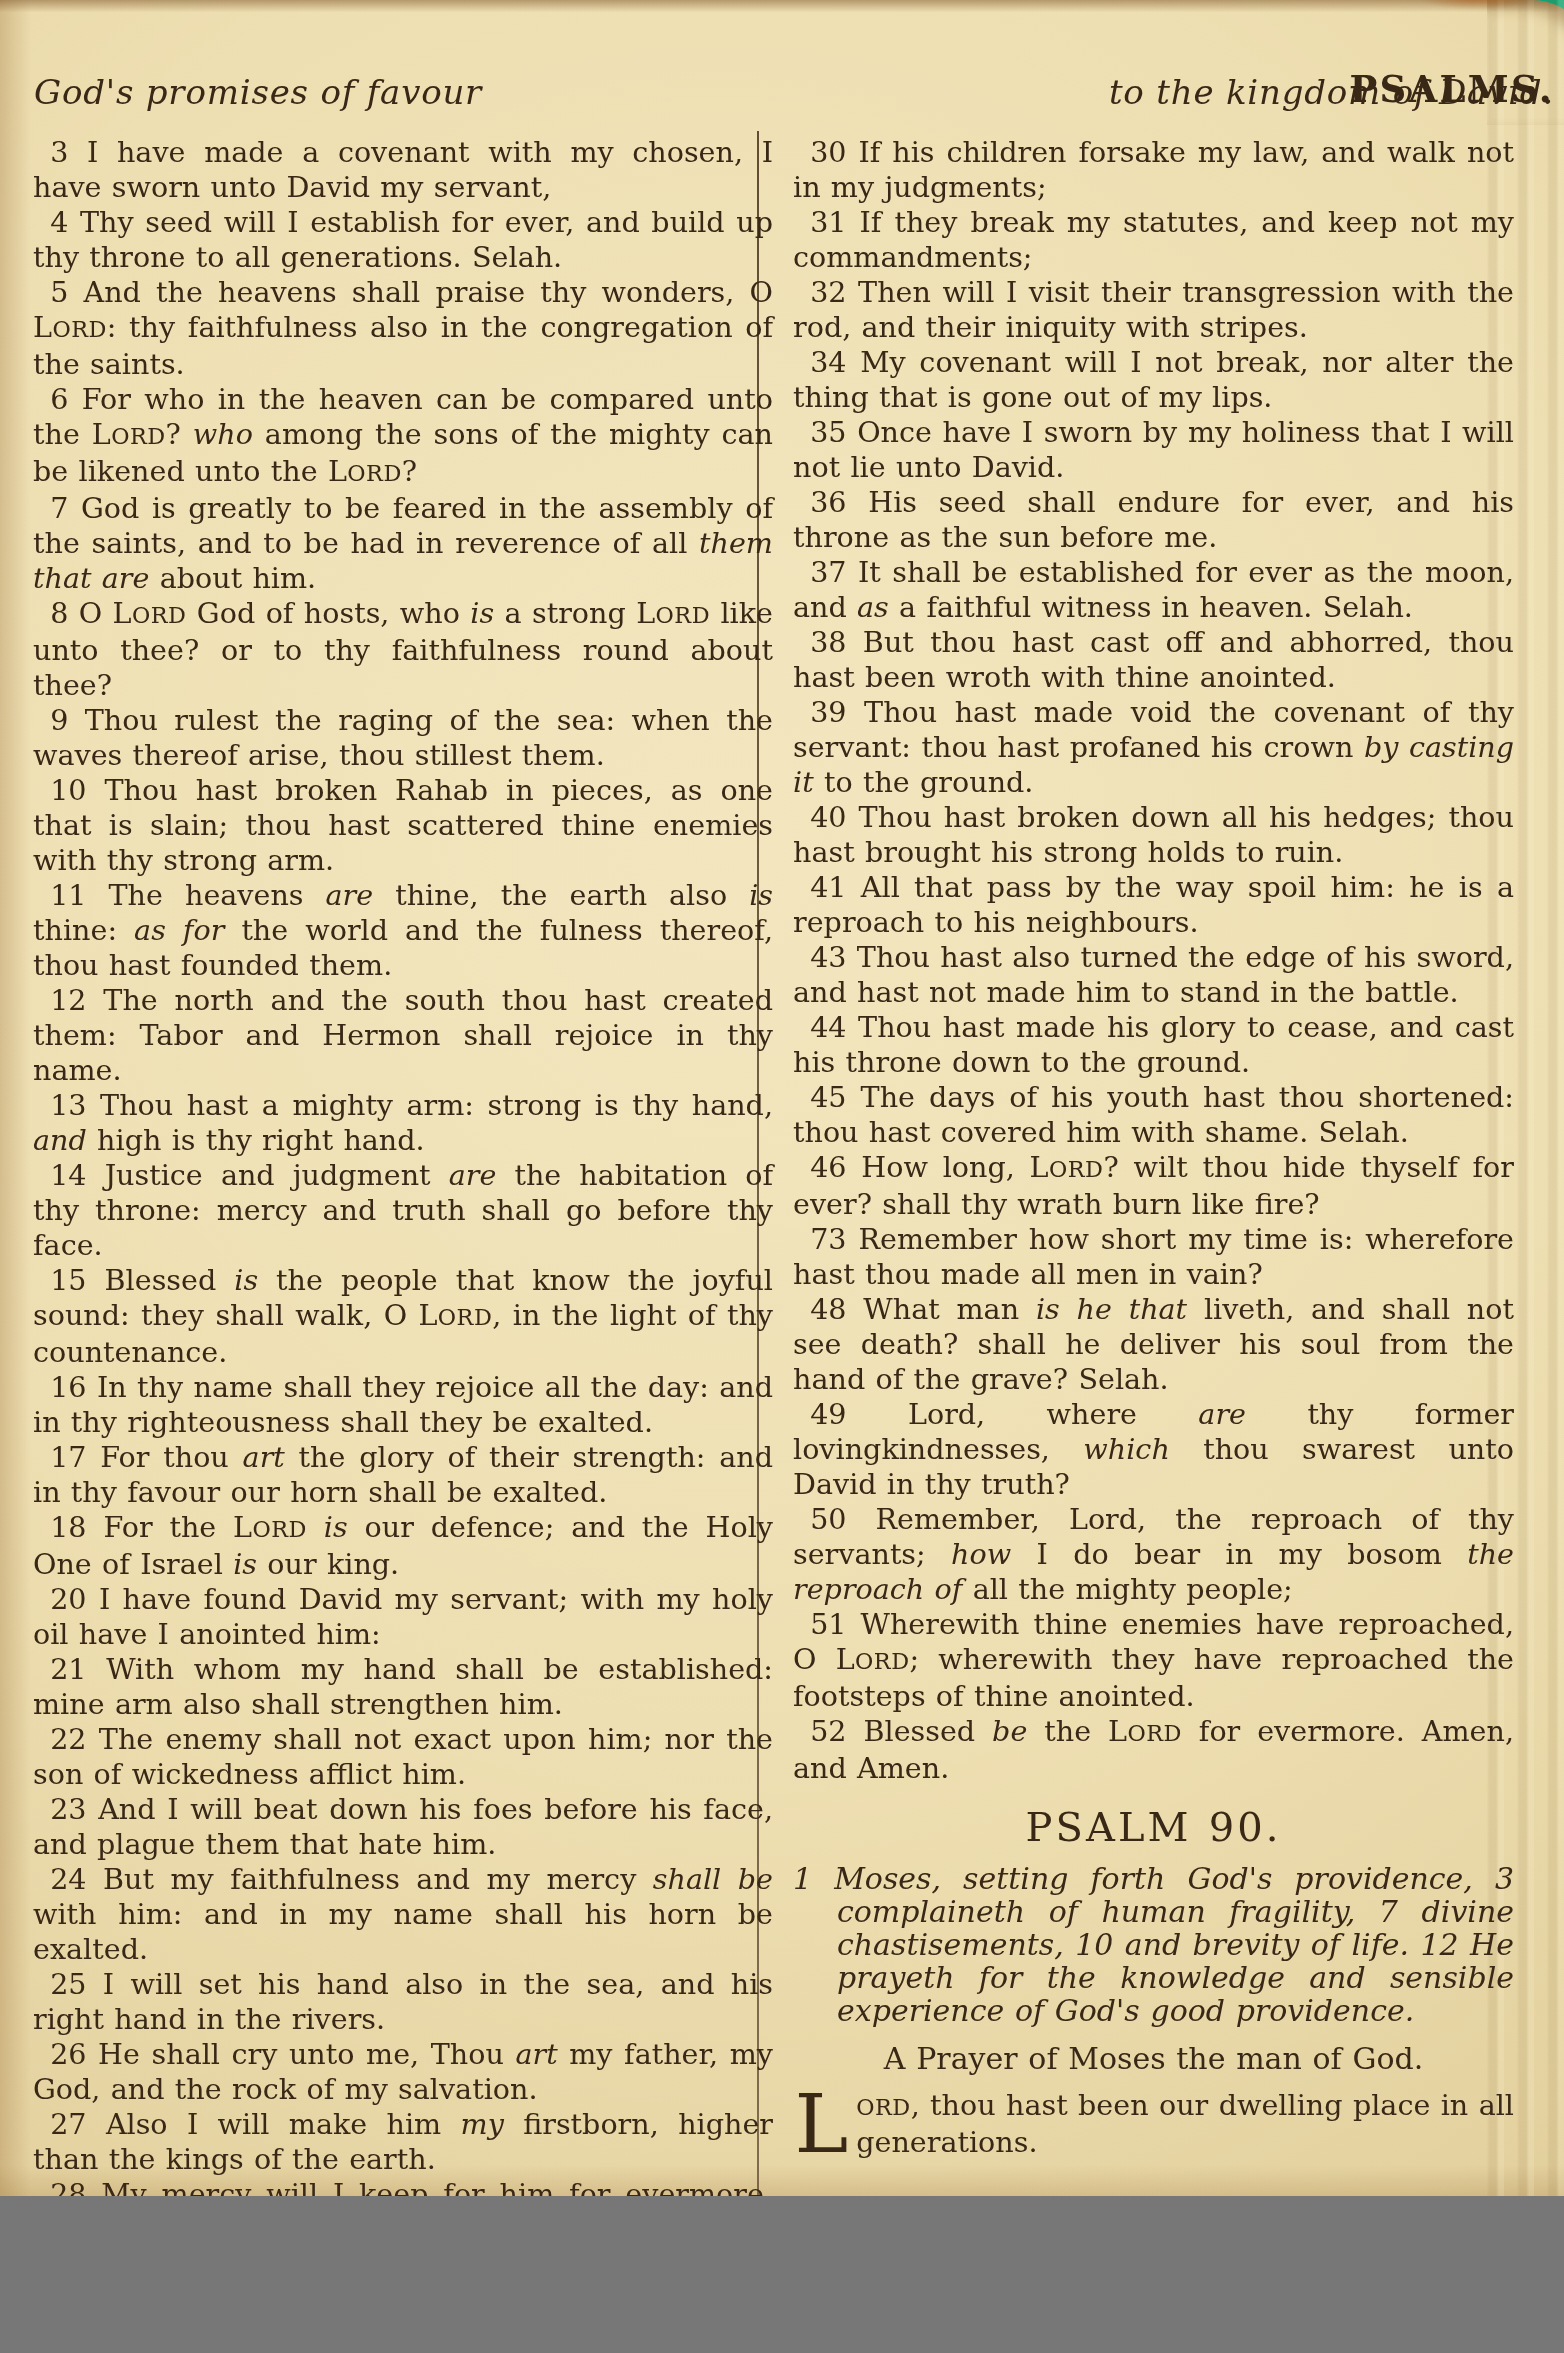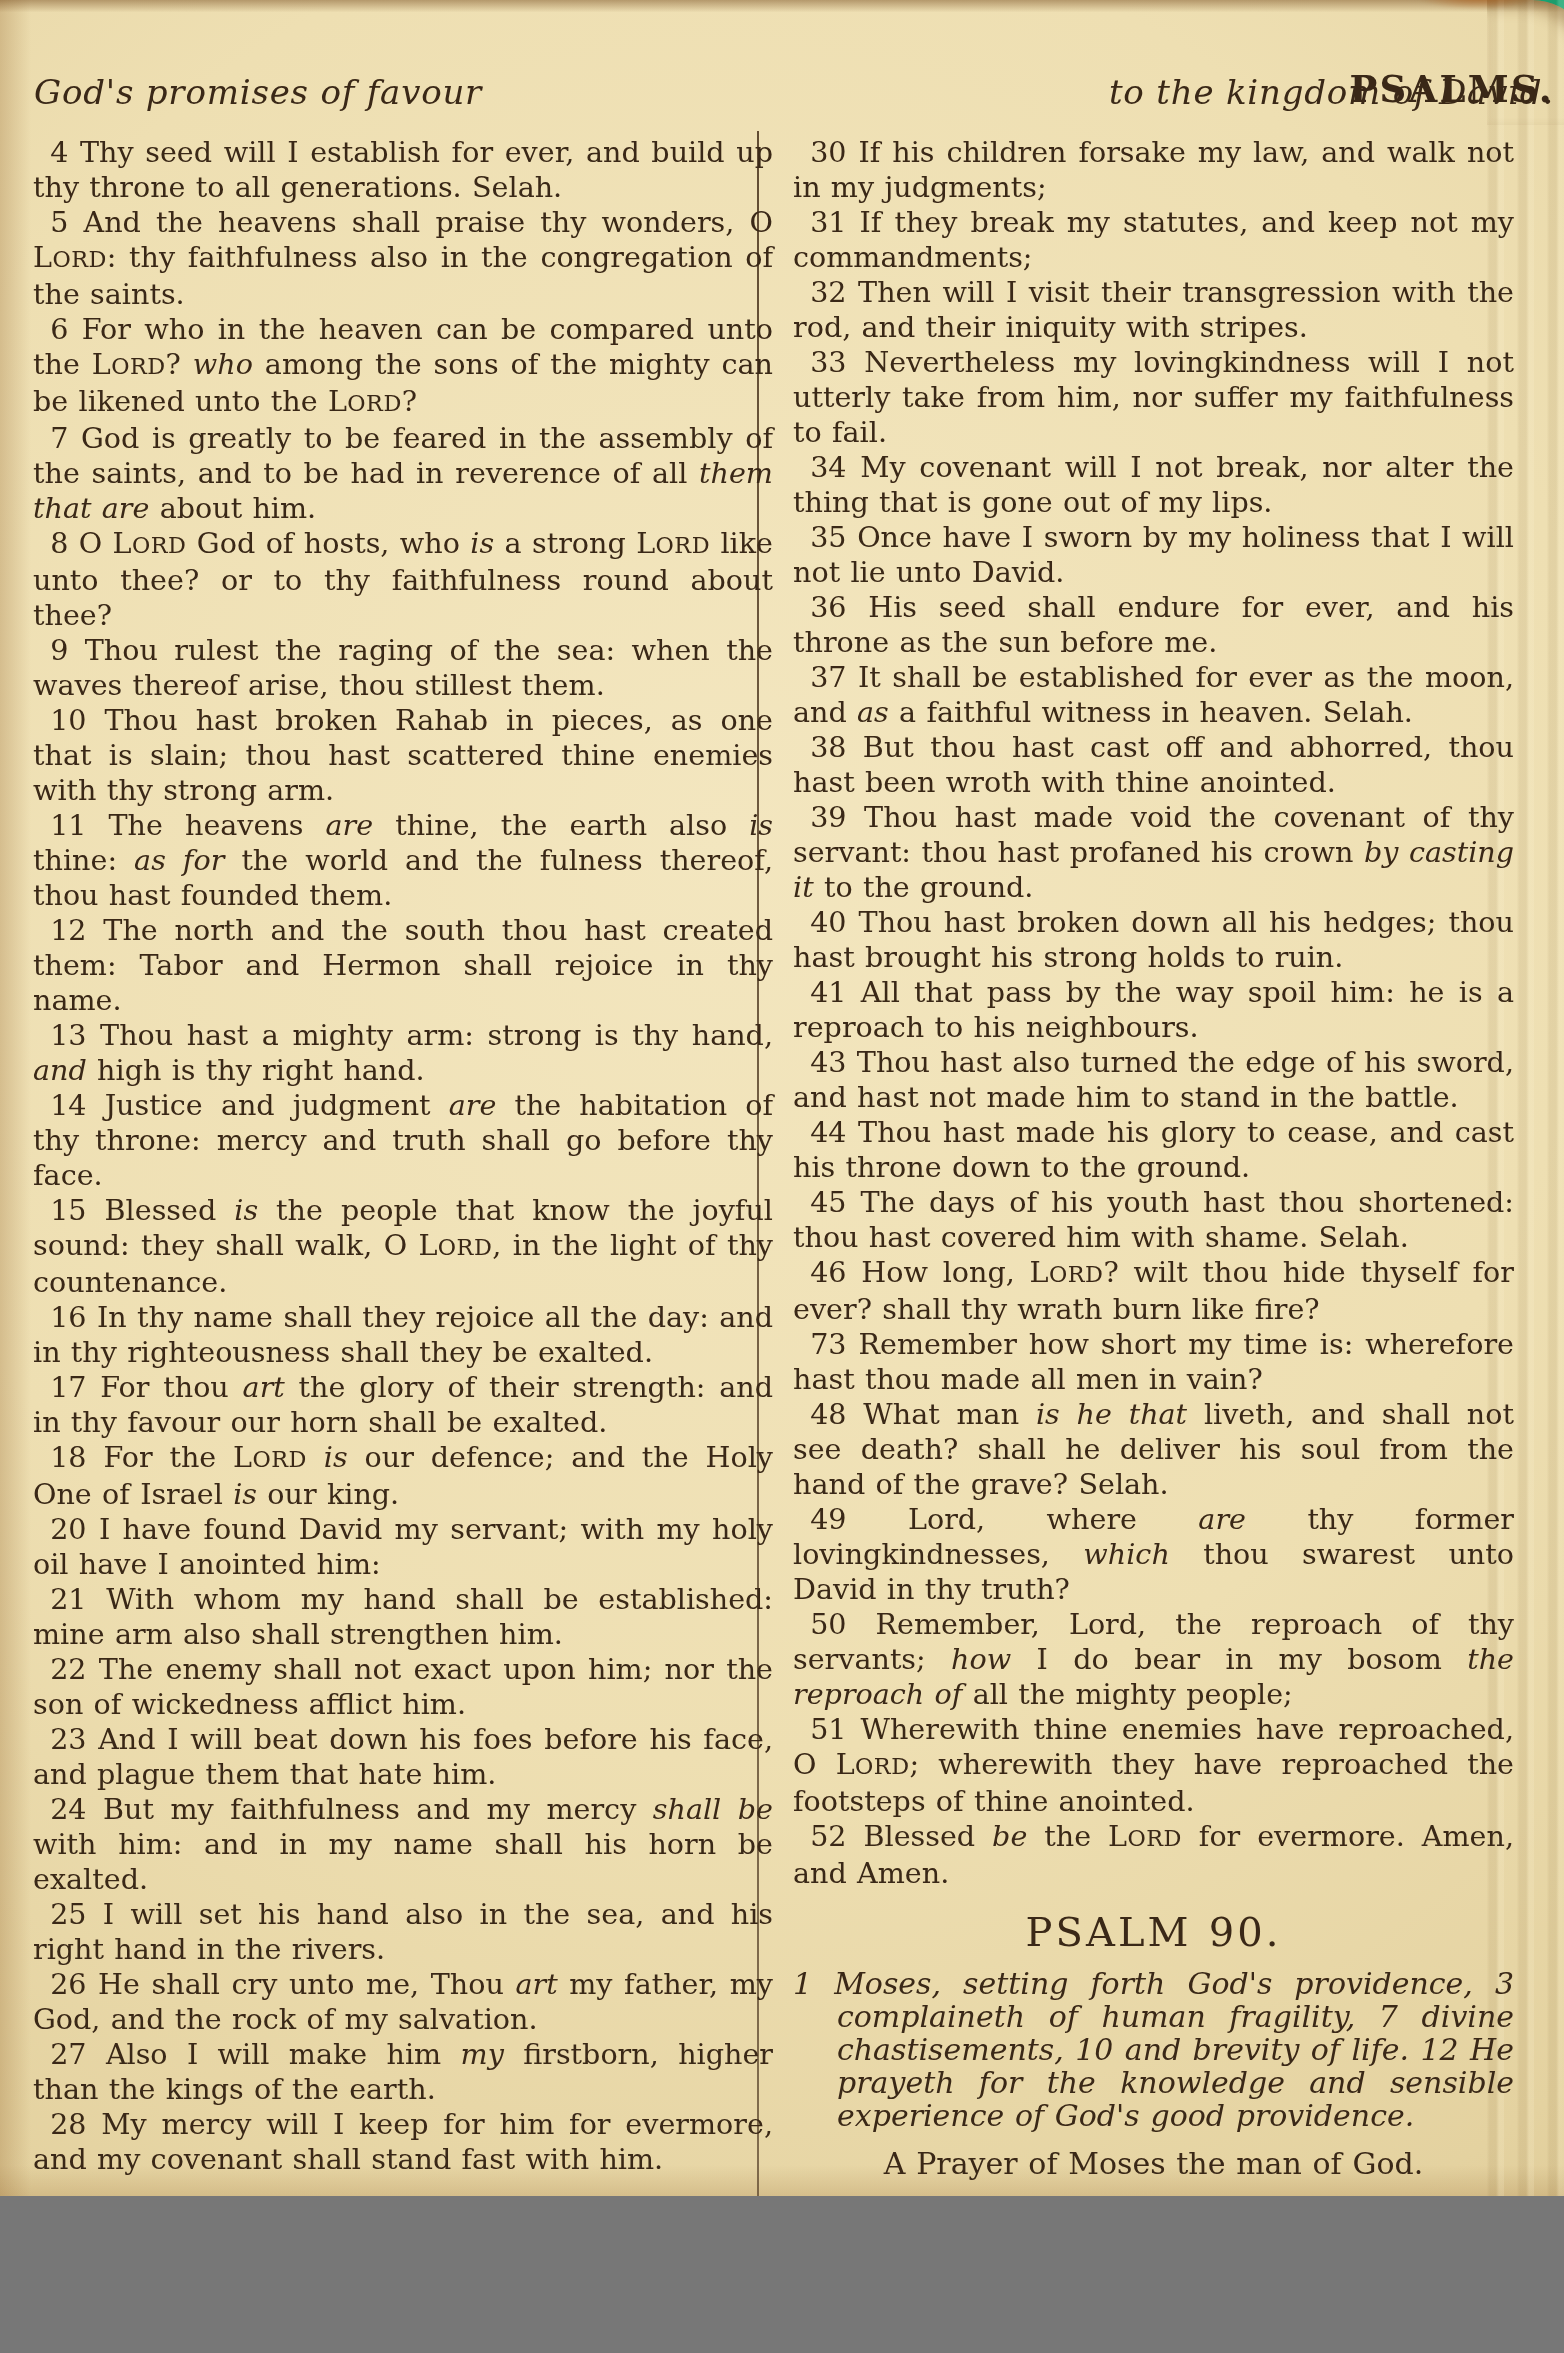--- a/index.html
+++ b/index.html
@@ -80,20 +80,21 @@
   <div class="header">
     <div class="h-left">God's promises of favour</div>
     <div class="h-center">PSALMS.</div>
     <div class="h-right">to the kingdom of David.</div>
   </div>
 
   <div class="divider"></div>
 
   <div class="col col-left">
     <div id="left-verses">
+        <p class="verse"><span>3 I have made a covenant with my chosen, I have sworn unto David my servant,</span></p>
         <p class="verse"><span>4 Thy seed will I establish for ever, and build up thy throne to all generations. Selah.</span></p>
         <p class="verse"><span>5 And the heavens shall praise thy wonders, O </span><span class="sc"><span>L</span><span class="sc-rest">ORD</span></span><span>: thy faithfulness also in the congregation of the saints.</span></p>
         <p class="verse"><span>6 For who in the heaven can be compared unto the </span><span class="sc"><span>L</span><span class="sc-rest">ORD</span></span><span>? </span><span class="it">who</span><span> among the sons of the mighty can be likened unto the </span><span class="sc"><span>L</span><span class="sc-rest">ORD</span></span><span>?</span></p>
         <p class="verse"><span>7 God is greatly to be feared in the assembly of the saints, and to be had in reverence of all </span><span class="it">them that are</span><span> about him.</span></p>
         <p class="verse"><span>8 O </span><span class="sc"><span>L</span><span class="sc-rest">ORD</span></span><span> God of hosts, who </span><span class="it">is</span><span> a strong </span><span class="sc"><span>L</span><span class="sc-rest">ORD</span></span><span> like unto thee? or to thy faithfulness round about thee?</span></p>
         <p class="verse"><span>9 Thou rulest the raging of the sea: when the waves thereof arise, thou stillest them.</span></p>
         <p class="verse"><span>10 Thou hast broken Rahab in pieces, as one that is slain; thou hast scattered thine enemies with thy strong arm.</span></p>
         <p class="verse"><span>11 The heavens </span><span class="it">are</span><span> thine, the earth also </span><span class="it">is</span><span> thine: </span><span class="it">as for</span><span> the world and the fulness thereof, thou hast founded them.</span></p>
         <p class="verse"><span>12 The north and the south thou hast created them: Tabor and Hermon shall rejoice in thy name.</span></p>
         <p class="verse"><span>13 Thou hast a mighty arm: strong is thy hand, </span><span class="it">and</span><span> high is thy right hand.</span></p>
@@ -113,21 +114,20 @@
         <p class="verse"><span>28 My mercy will I keep for him for evermore, and my covenant shall stand fast with him.</span></p>
       </div>
 
   </div>
 
   <div class="col col-right">
     <div id="right-verses">
         <p class="verse"><span>30 If his children forsake my law, and walk not in my judgments;</span></p>
         <p class="verse"><span>31 If they break my statutes, and keep not my commandments;</span></p>
         <p class="verse"><span>32 Then will I visit their transgression with the rod, and their iniquity with stripes.</span></p>
-        <p class="verse"><span>33 Nevertheless my lovingkindness will I not utterly take from him, nor suffer my faithfulness to fail.</span></p>
         <p class="verse"><span>34 My covenant will I not break, nor alter the thing that is gone out of my lips.</span></p>
         <p class="verse"><span>35 Once have I sworn by my holiness that I will not lie unto David.</span></p>
         <p class="verse"><span>36 His seed shall endure for ever, and his throne as the sun before me.</span></p>
         <p class="verse"><span>37 It shall be established for ever as the moon, and </span><span class="it">as</span><span> a faithful witness in heaven. Selah.</span></p>
         <p class="verse"><span>38 But thou hast cast off and abhorred, thou hast been wroth with thine anointed.</span></p>
         <p class="verse"><span>39 Thou hast made void the covenant of thy servant: thou hast profaned his crown </span><span class="it">by casting it</span><span> to the ground.</span></p>
         <p class="verse"><span>40 Thou hast broken down all his hedges; thou hast brought his strong holds to ruin.</span></p>
         <p class="verse"><span>41 All that pass by the way spoil him: he is a reproach to his neighbours.</span></p>
         <p class="verse"><span>43 Thou hast also turned the edge of his sword, and hast not made him to stand in the battle.</span></p>
         <p class="verse"><span>44 Thou hast made his glory to cease, and cast his throne down to the ground.</span></p>

